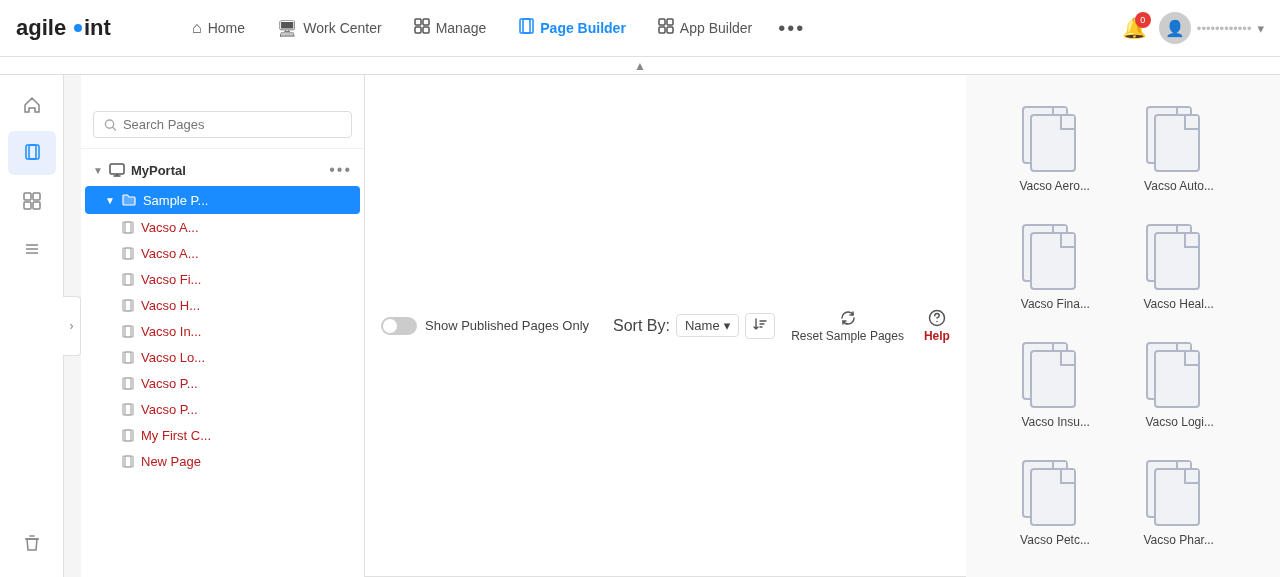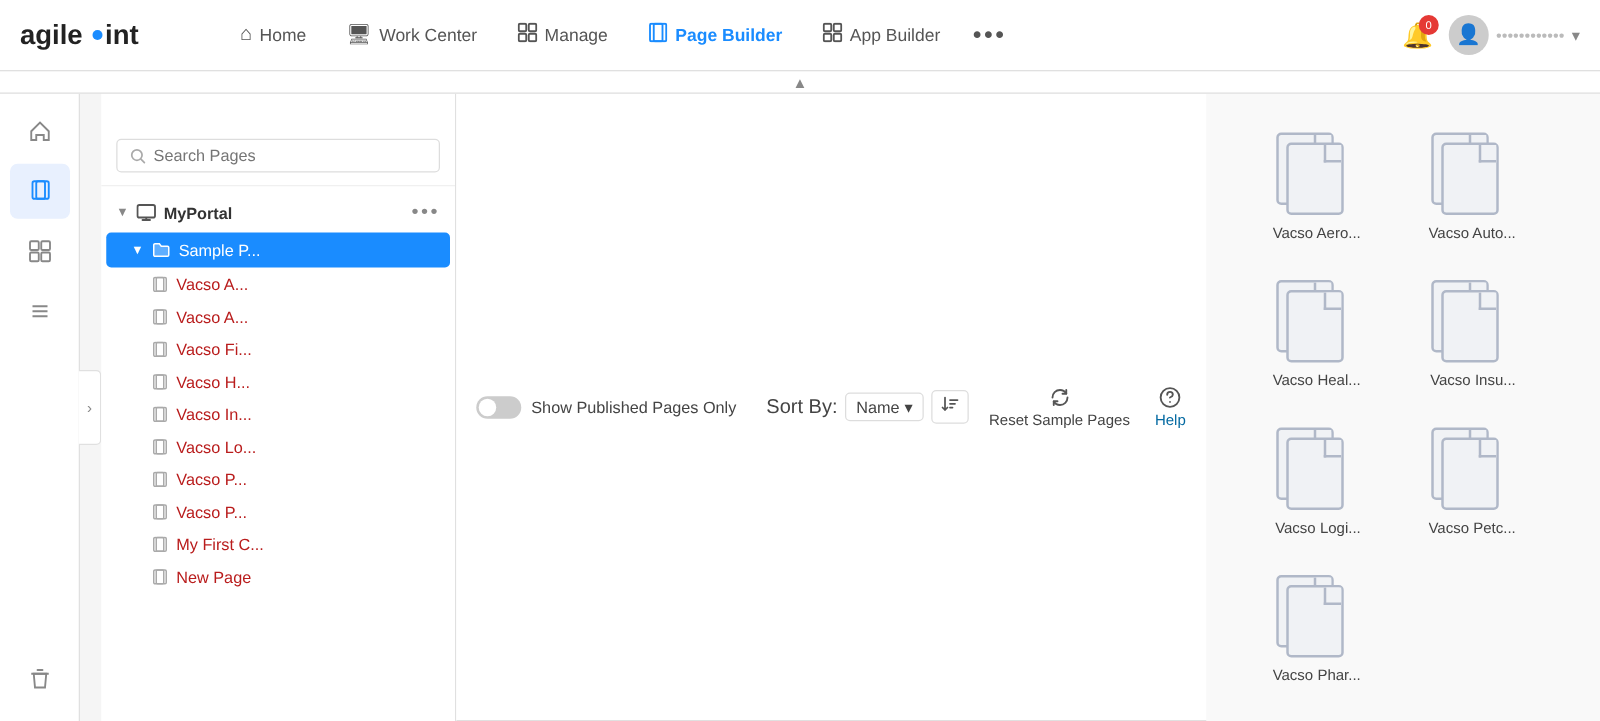--- a/index.html
+++ b/index.html
@@ -307,23 +307,24 @@
       color: #444;
       font-size: 12px;
       gap: 2px;
     }
     .reset-icon { font-size: 18px; }
     .help-btn {
       display: flex;
       flex-direction: column;
       align-items: center;
       cursor: pointer;
-      color: #0369a1;
+      color: #b91c1c;
       font-size: 12px;
       gap: 2px;
+      font-weight: bold;
     }
     .help-icon { font-size: 18px; }
 
     
     .pages-grid {
       flex: 1;
       overflow-y: auto;
       padding: 24px 24px;
     }
     .grid-inner {
@@ -676,20 +677,29 @@
         <div class="page-tile">
           <div class="page-icon-wrap">
             <div class="page-icon">
               <div class="page-sheet" style="top:0;left:0;z-index:1;"></div>
               <div class="page-sheet" style="top:8px;left:8px;z-index:2;"></div>
             </div>
           </div>
           <span class="page-label">Vacso Auto...</span>
         </div>
 
+        <div class="page-tile">
+          <div class="page-icon-wrap">
+            <div class="page-icon">
+              <div class="page-sheet" style="top:0;left:0;z-index:1;"></div>
+              <div class="page-sheet" style="top:8px;left:8px;z-index:2;"></div>
+            </div>
+          </div>
+          <span class="page-label">Vacso Fina...</span>
+        </div>
 
         <div class="page-tile">
           <div class="page-icon-wrap">
             <div class="page-icon">
               <div class="page-sheet" style="top:0;left:0;z-index:1;"></div>
               <div class="page-sheet" style="top:8px;left:8px;z-index:2;"></div>
             </div>
           </div>
           <span class="page-label">Vacso Heal...</span>
         </div>

